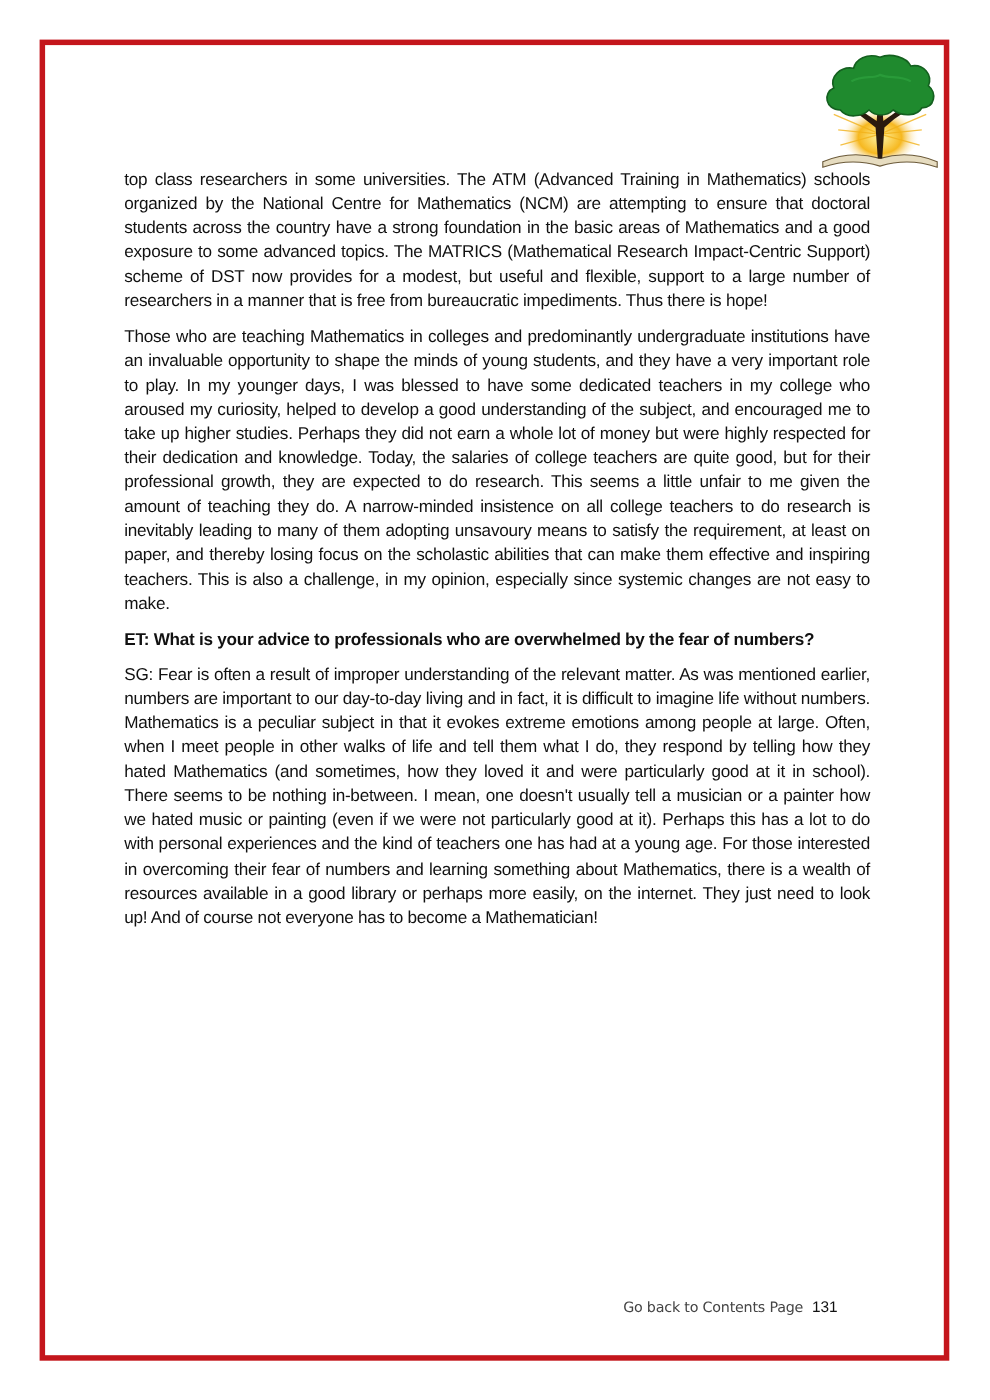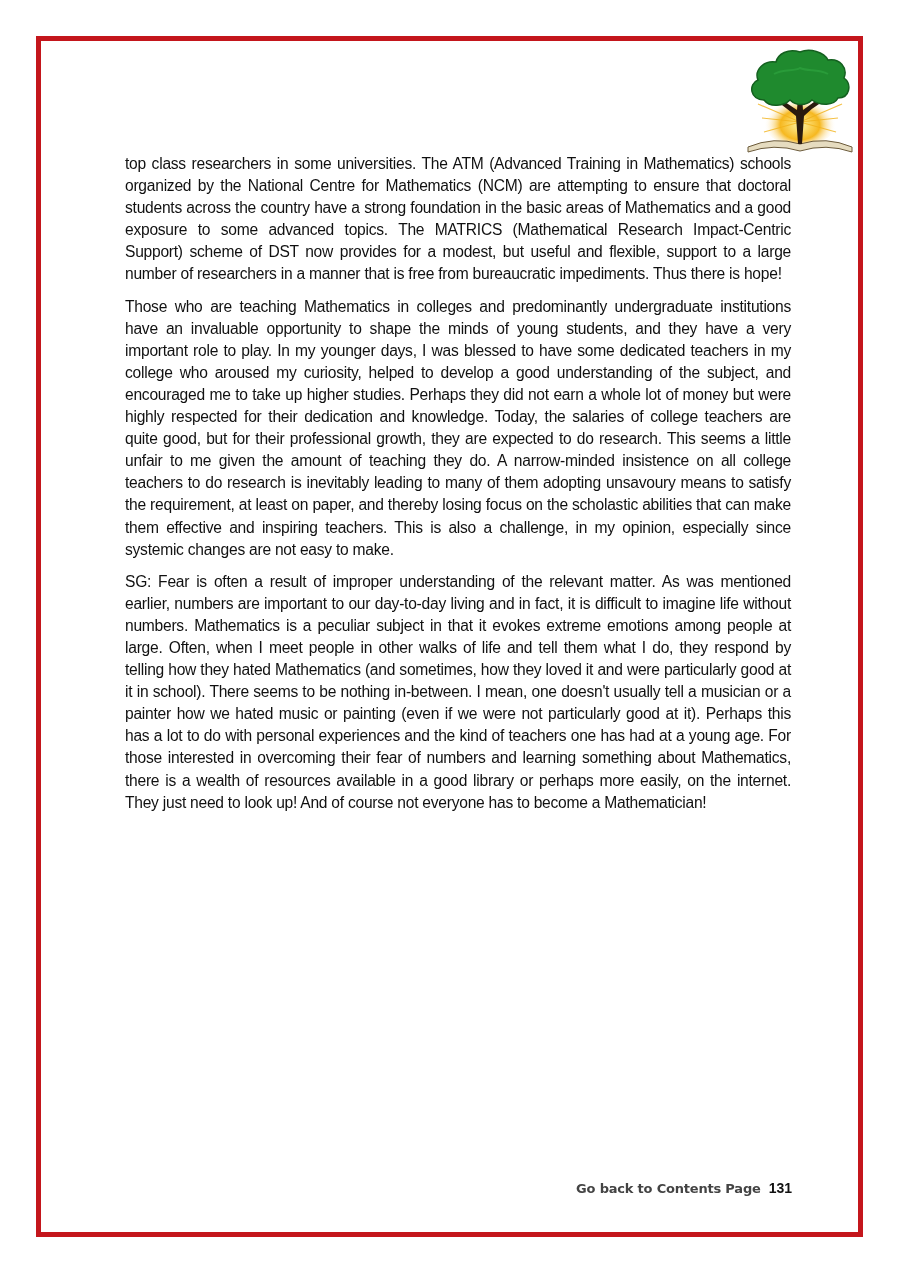--- a/index.html
+++ b/index.html
@@ -4,25 +4,25 @@
 <style>
   html, body { margin: 0; padding: 0; background: #ffffff; }
   body { width: 900px; height: 1273px; position: relative; overflow: hidden;
          font-family: "Liberation Sans", sans-serif; color: #111; }
   .page-border { position: absolute; left: 36px; top: 36px; width: 817px; height: 1191px;
                  border: 5px solid #c4161c; }
   .logo { position: absolute; left: 744px; top: 44px; width: 112px; height: 110px; background: #fff; }
   .content { position: absolute; left: 109px; top: 153px; width: 682px;
              font-family: "Liberation Sans Narrow", "Liberation Sans", sans-serif;
              font-size: 15.6px; line-height: 22.1px; letter-spacing: -0.25px; }
-  .content p { margin: 0 0 10px 16px; text-align: justify; text-align-last: left; }
+  .content p { margin: 0 0 10px 4px; text-align: justify; text-align-last: left; }
   .content p.question { font-weight: bold; }
   .speaker { font-weight: normal; }
-  .footer { position: absolute; left: 560px; top: 1178px; width: 232px; text-align: right;
-            font-family: "DejaVu Sans", sans-serif; font-weight: bold; }
+  .footer { position: absolute; left: 548px; top: 1178px; width: 232px; text-align: center;
+            font-family: "DejaVu Sans", sans-serif; }
   .footer-link { color: #444; font-size: 13px; text-decoration: none; letter-spacing: -0.2px; }
   .page-num { color: #111; font-size: 14px; margin-left: 8px;
               font-family: "Liberation Sans", sans-serif; }
 </style>
 </head>
 <body>
 
 <div class="page-border"></div>
 
 <div class="logo">
@@ -46,18 +46,19 @@
     <path d="M4 103 Q30 92 56 100 Q82 92 108 103 L108 108 Q82 99 56 107 Q30 99 4 108 Z" fill="#e6dcc0" stroke="#6b5a3a" stroke-width="1"></path>
     <path d="M54 100 L52 72 Q42 64 34 58 L38 56 Q47 62 53 66 L54 52 L58 52 L59 66 Q66 61 74 55 L78 58 Q68 64 60 72 L58 100 Z" fill="#2a1a0e"></path>
     <path d="M56 8 C44 4 34 10 32 18 C20 16 10 26 14 36 C4 40 6 56 20 56 C26 64 40 62 46 56 C52 62 62 62 68 56 C76 62 90 62 94 54 C106 54 108 40 100 34 C104 24 96 14 84 16 C80 8 66 4 56 8 Z" fill="#1f8a2e" stroke="#14601f" stroke-width="1.5"></path>
     <path d="M30 30 C40 24 50 28 56 24 C64 28 74 24 84 30" fill="none" stroke="#2ea33e" stroke-width="2" opacity="0.7"></path>
   </svg>
 </div>
 
 <div class="content">
   <p>top class researchers in some universities. The ATM (Advanced Training in Mathematics) schools organized by the National Centre for Mathematics (NCM) are attempting to ensure that doctoral students across the country have a strong foundation in the basic areas of Mathematics and a good exposure to some advanced topics. The MATRICS (Mathematical Research Impact-Centric Support) scheme of DST now provides for a modest, but useful and flexible, support to a large number of researchers in a manner that is free from bureaucratic impediments. Thus there is hope!</p>
   <p>Those who are teaching Mathematics in colleges and predominantly undergraduate institutions have an invaluable opportunity to shape the minds of young students, and they have a very important role to play. In my younger days, I was blessed to have some dedicated teachers in my college who aroused my curiosity, helped to develop a good understanding of the subject, and encouraged me to take up higher studies. Perhaps they did not earn a whole lot of money but were highly respected for their dedication and knowledge. Today, the salaries of college teachers are quite good, but for their professional growth, they are expected to do research. This seems a little unfair to me given the amount of teaching they do. A narrow-minded insistence on all college teachers to do research is inevitably leading to many of them adopting unsavoury means to satisfy the requirement, at least on paper, and thereby losing focus on the scholastic abilities that can make them effective and inspiring teachers. This is also a challenge, in my opinion, especially since systemic changes are not easy to make.</p>
+  <p class="question">ET:  What is your advice to professionals who are overwhelmed by the fear of numbers?</p>
   <p><span class="speaker">SG:</span><span> Fear is often a result of improper understanding of the relevant matter. As was mentioned earlier, numbers are important to our day-to-day living and in fact, it is difficult to imagine life without numbers. Mathematics is a peculiar subject in that it evokes extreme emotions among people at large. Often, when I meet people in other walks of life and tell them what I do, they respond by telling how they hated Mathematics (and sometimes, how they loved it and were particularly good at it in school). There seems to be nothing in-between. I mean, one doesn't usually tell a musician or a painter how we hated music or painting (even if we were not particularly good at it). Perhaps this has a lot to do with personal experiences and the kind of teachers one has had at a young age. For those interested in overcoming their fear of numbers and learning something about Mathematics, there is a wealth of resources available in a good library or perhaps more easily, on the internet. They just need to look up! And of course not everyone has to become a Mathematician!</span></p>
 </div>
 
 <div class="footer">
   <a class="footer-link">Go back to Contents Page</a><span class="page-num">131</span>
 </div>
 
 </body></html>

